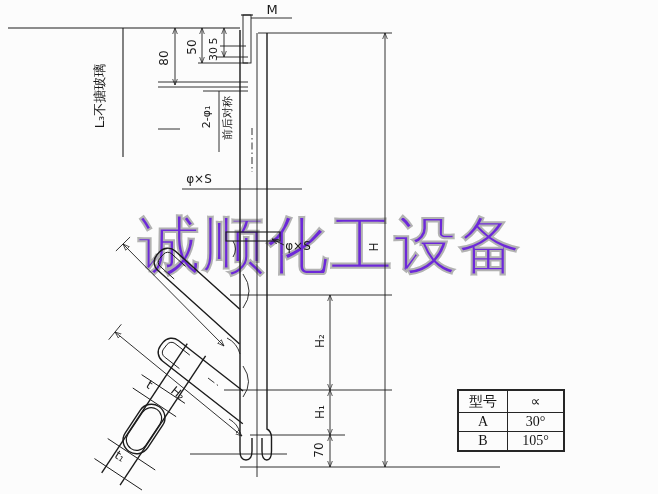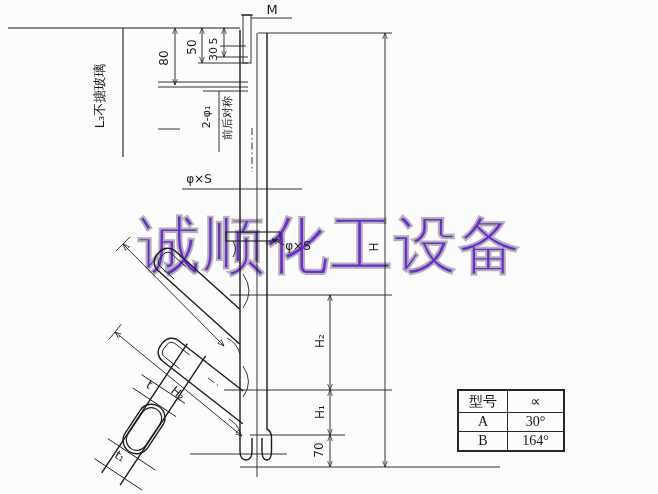--- a/index.html
+++ b/index.html
@@ -166,17 +166,17 @@
     <div class="spec-row hd">
       <div class="spec-cell c1">型号</div>
       <div class="spec-cell c2">∝</div>
     </div>
     <div class="spec-row bd">
       <div class="spec-cell c1">A</div>
       <div class="spec-cell c2">30°</div>
     </div>
     <div class="spec-row bd">
       <div class="spec-cell c1">B</div>
-      <div class="spec-cell c2">164°</div>
+      <div class="spec-cell c2">105°</div>
     </div>
   </div>
 
 </div>
 
 </body></html>

